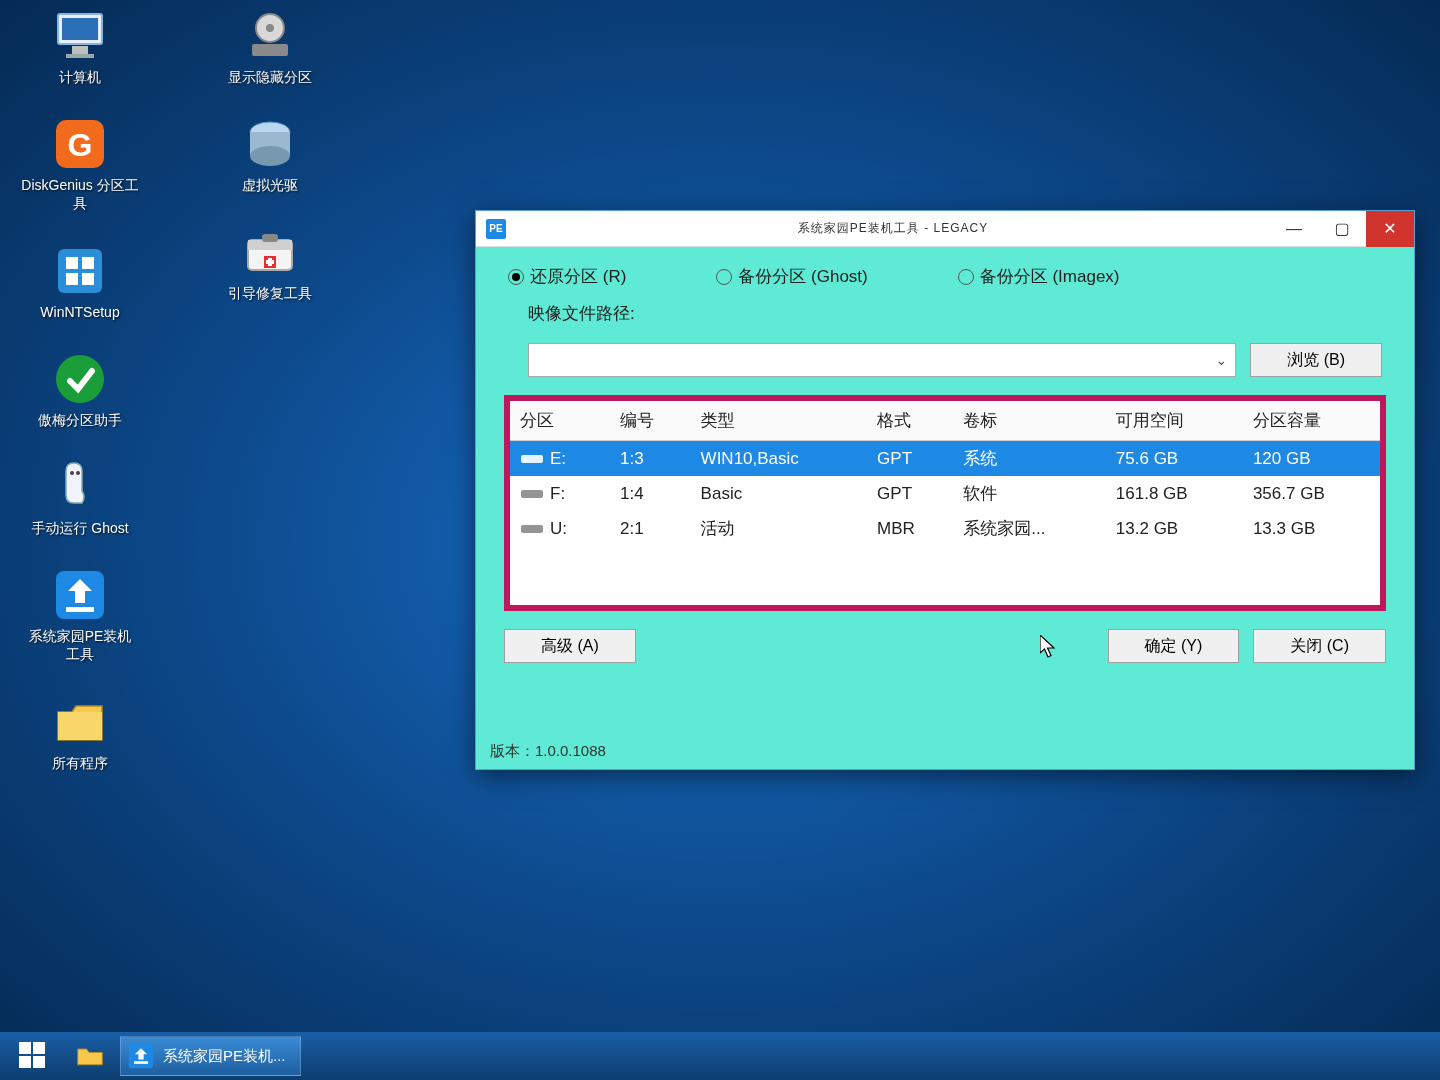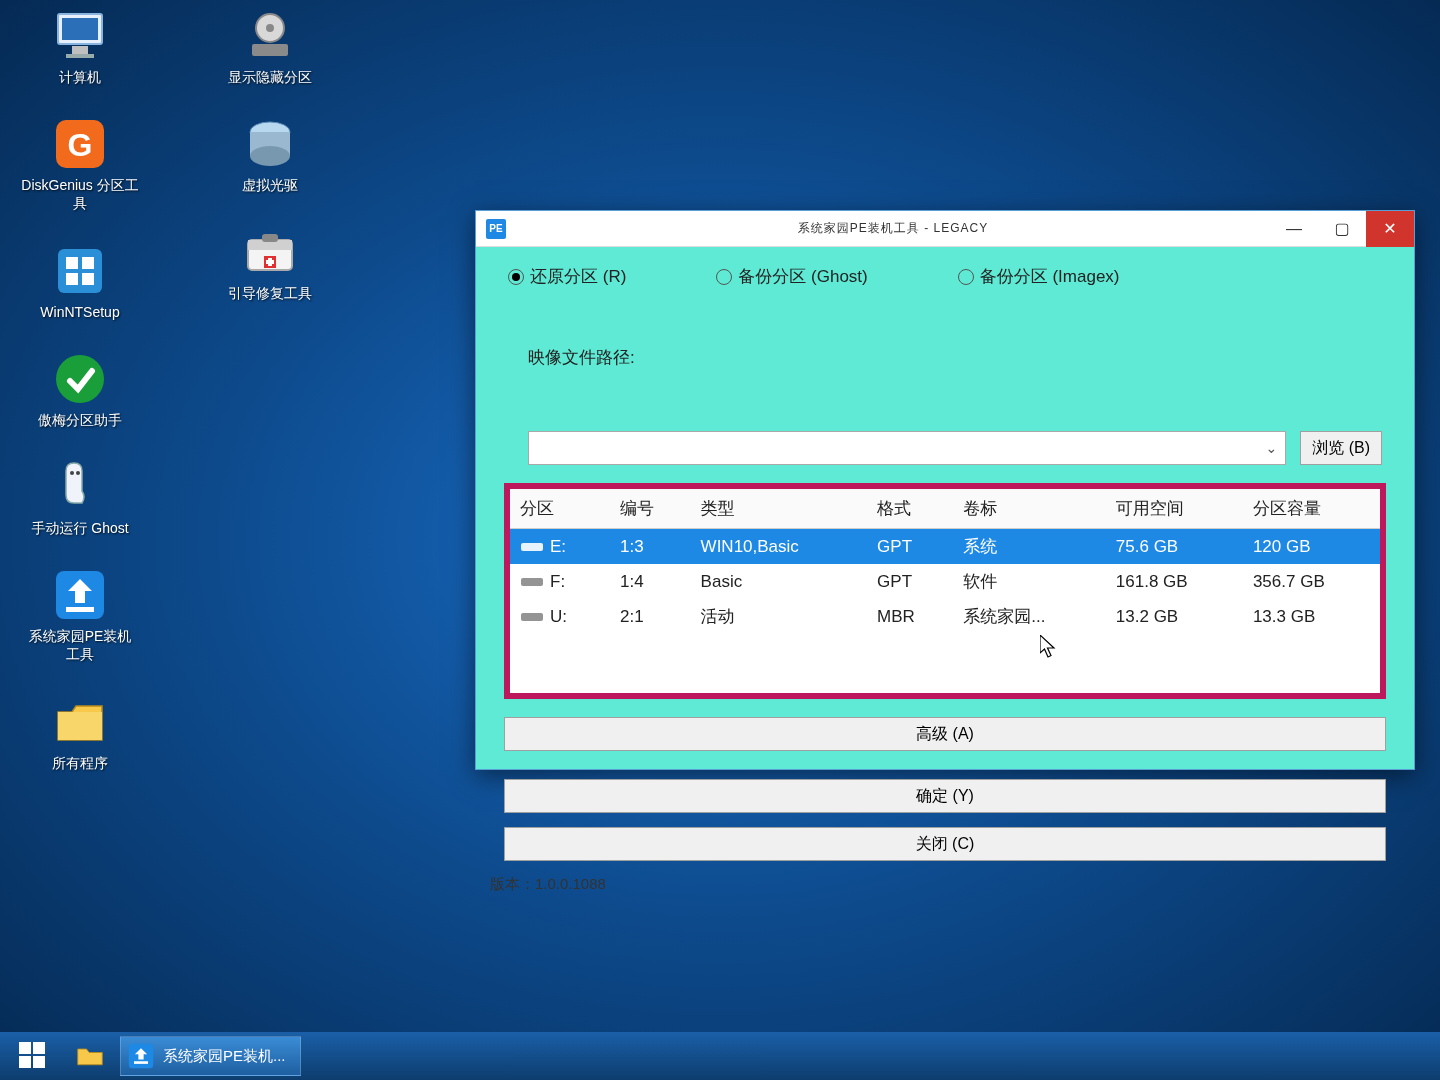--- a/index.html
+++ b/index.html
@@ -21,33 +21,33 @@
 .titlebar .ctrl { width: 48px; height: 36px; display: flex; align-items: center; justify-content: center; font-size: 16px; cursor: pointer; color: #333; }
 .titlebar .ctrl.close { background: #d0342c; color: #fff; }
 
 .content { flex: 1; padding: 18px 22px 0 22px; display: flex; flex-direction: column; }
 
 .radios { display: flex; gap: 90px; padding: 0 10px 14px 10px; font-size: 17px; color: #222; }
 .radio-item { display: flex; align-items: center; gap: 6px; cursor: pointer; }
 .radio-dot { width: 16px; height: 16px; border: 1px solid #555; border-radius: 50%; display: inline-flex; align-items: center; justify-content: center; }
 .radio-dot.checked::after { content: ""; width: 8px; height: 8px; background: #000; border-radius: 50%; }
 
-.path-row { display: flex; align-items: center; gap: 14px; padding: 0 10px 18px 30px; margin-top: 44px; }
+.path-row { display: flex; align-items: center; gap: 14px; padding: 0 10px 18px 30px; }
 .path-label { font-size: 17px; color: #222; }
 .path-select { flex: 1; height: 34px; border: 1px solid #a9a9a9; background: #fff; padding: 0 8px; display: flex; align-items: center; justify-content: flex-end; font-size: 14px; color: #555; cursor: pointer; }
-.btn { height: 34px; padding: 0 11px; background: #f0f0f0; border: 1px solid #a0a0a0; font-size: 16px; cursor: pointer; display: inline-flex; align-items: center; justify-content: center; }
+.btn { height: 34px; padding: 0 36px; background: #f0f0f0; border: 1px solid #a0a0a0; font-size: 16px; cursor: pointer; display: inline-flex; align-items: center; justify-content: center; }
 
 .table-wrap { border: 6px solid #be185d; margin: 0 6px; height: 216px; overflow: auto; background: #fff; }
 table { width: 100%; border-collapse: collapse; font-size: 17px; }
 th { text-align: left; padding: 8px 10px; font-weight: normal; color: #222; border-bottom: 1px solid #ccc; background: #fafafa; }
 td { padding: 6px 10px; color: #222; }
 tr.selected td { background: #1e88e5; color: #fff; }
 .disk-ico { width: 24px; height: 14px; display: inline-block; vertical-align: middle; margin-right: 6px; }
 
-.bottom-btns { display: flex; padding: 18px 6px 0 6px; gap: 14px; flex-direction: column; }
+.bottom-btns { display: flex; padding: 18px 6px 0 6px; gap: 14px; }
 .bottom-btns .spacer { flex: 1; }
 
 .footer { display: flex; justify-content: space-between; align-items: center; padding: 14px 14px 8px 14px; font-size: 15px; color: #333; }
 
 
 .taskbar { position: absolute; bottom: 0; left: 0; width: 100%; height: 48px; background: linear-gradient(to bottom, #1a5fa8, #0d3d6e); display: flex; align-items: center; padding: 0 6px; gap: 6px; }
 .start-btn { width: 54px; height: 40px; display: flex; align-items: center; justify-content: center; cursor: pointer; }
 .task-item { height: 40px; padding: 0 14px 0 6px; display: flex; align-items: center; gap: 8px; background: linear-gradient(to bottom, #3a8cd6, #1e5fa0); border: 1px solid rgba(255,255,255,0.2); cursor: pointer; color: #fff; font-size: 15px; }
 .task-item.pinned { width: 48px; padding: 0; justify-content: center; background: transparent; border: none; }
 .task-item .ti-icon { width: 28px; height: 28px; }

